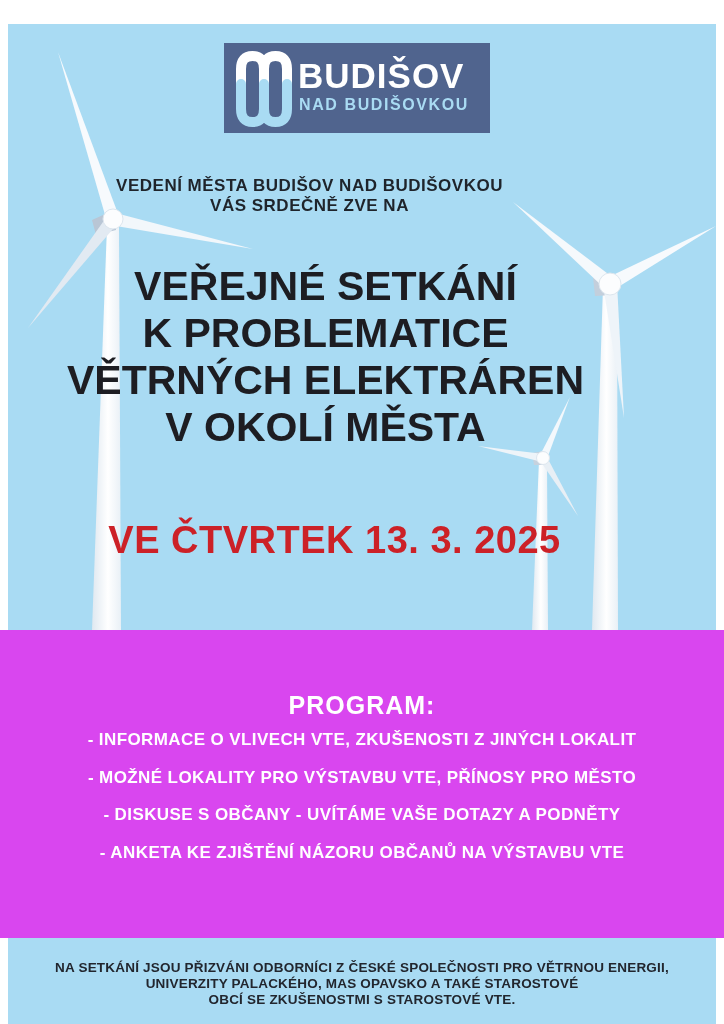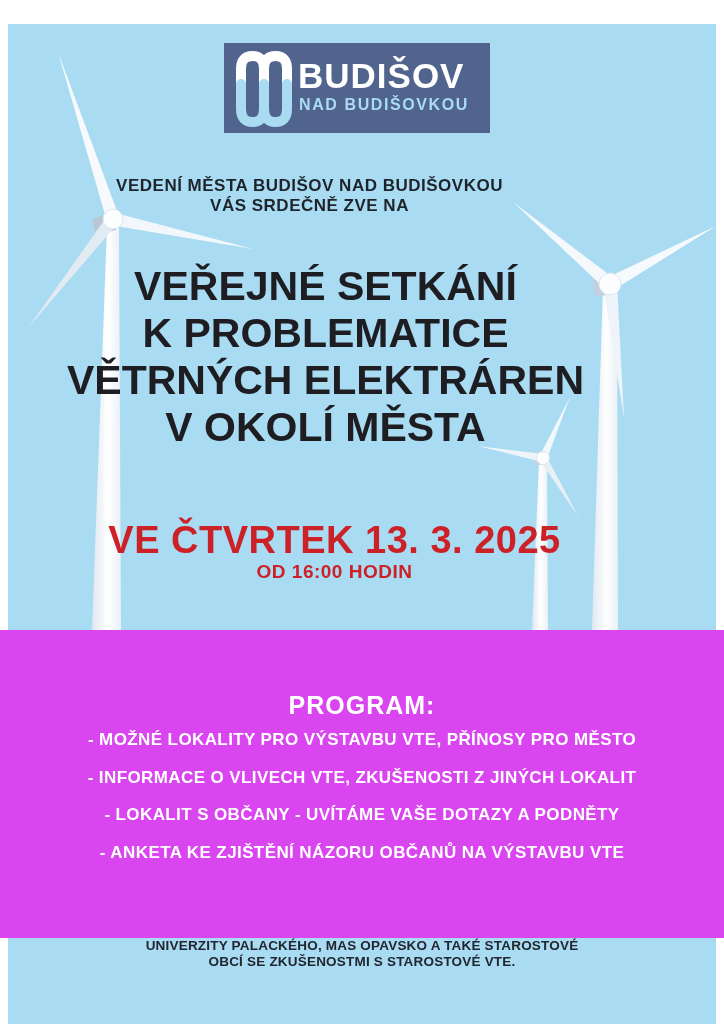--- a/index.html
+++ b/index.html
@@ -119,31 +119,31 @@
 
   <div class="sky-text title">
     <div>VEŘEJNÉ SETKÁNÍ</div>
     <div>K PROBLEMATICE</div>
     <div>VĚTRNÝCH ELEKTRÁREN</div>
     <div>V OKOLÍ MĚSTA</div>
   </div>
 
   <div class="sky-text event">
     <div class="event-date">VE ČTVRTEK 13. 3. 2025</div>
-    <div class="event-time">OD 16:00 HODIN</div>
   </div>
 
   <div class="band">
     <div class="program-heading">PROGRAM:</div>
     <ul class="program-list">
+      <li>-  INFORMACE O VLIVECH VTE, ZKUŠENOSTI Z JINÝCH LOKALIT</li>
       <li>-  MOŽNÉ LOKALITY PRO VÝSTAVBU VTE, PŘÍNOSY PRO MĚSTO</li>
-      <li>-  INFORMACE O VLIVECH VTE, ZKUŠENOSTI Z JINÝCH LOKALIT</li>
-      <li>-  LOKALIT S OBČANY - UVÍTÁME VAŠE DOTAZY A PODNĚTY</li>
+      <li>-  DISKUSE S OBČANY - UVÍTÁME VAŠE DOTAZY A PODNĚTY</li>
       <li>-  ANKETA KE ZJIŠTĚNÍ NÁZORU OBČANŮ NA VÝSTAVBU VTE</li>
     </ul>
   </div>
 
   <div class="footer">
+    <div class="pad">NA SETKÁNÍ JSOU PŘIZVÁNI ODBORNÍCI Z ČESKÉ SPOLEČNOSTI PRO VĚTRNOU ENERGII,</div>
     <div>UNIVERZITY PALACKÉHO, MAS OPAVSKO A TAKÉ STAROSTOVÉ</div>
     <div>OBCÍ SE ZKUŠENOSTMI S STAROSTOVÉ VTE.</div>
   </div>
 
 </div>
 
 </body></html>

